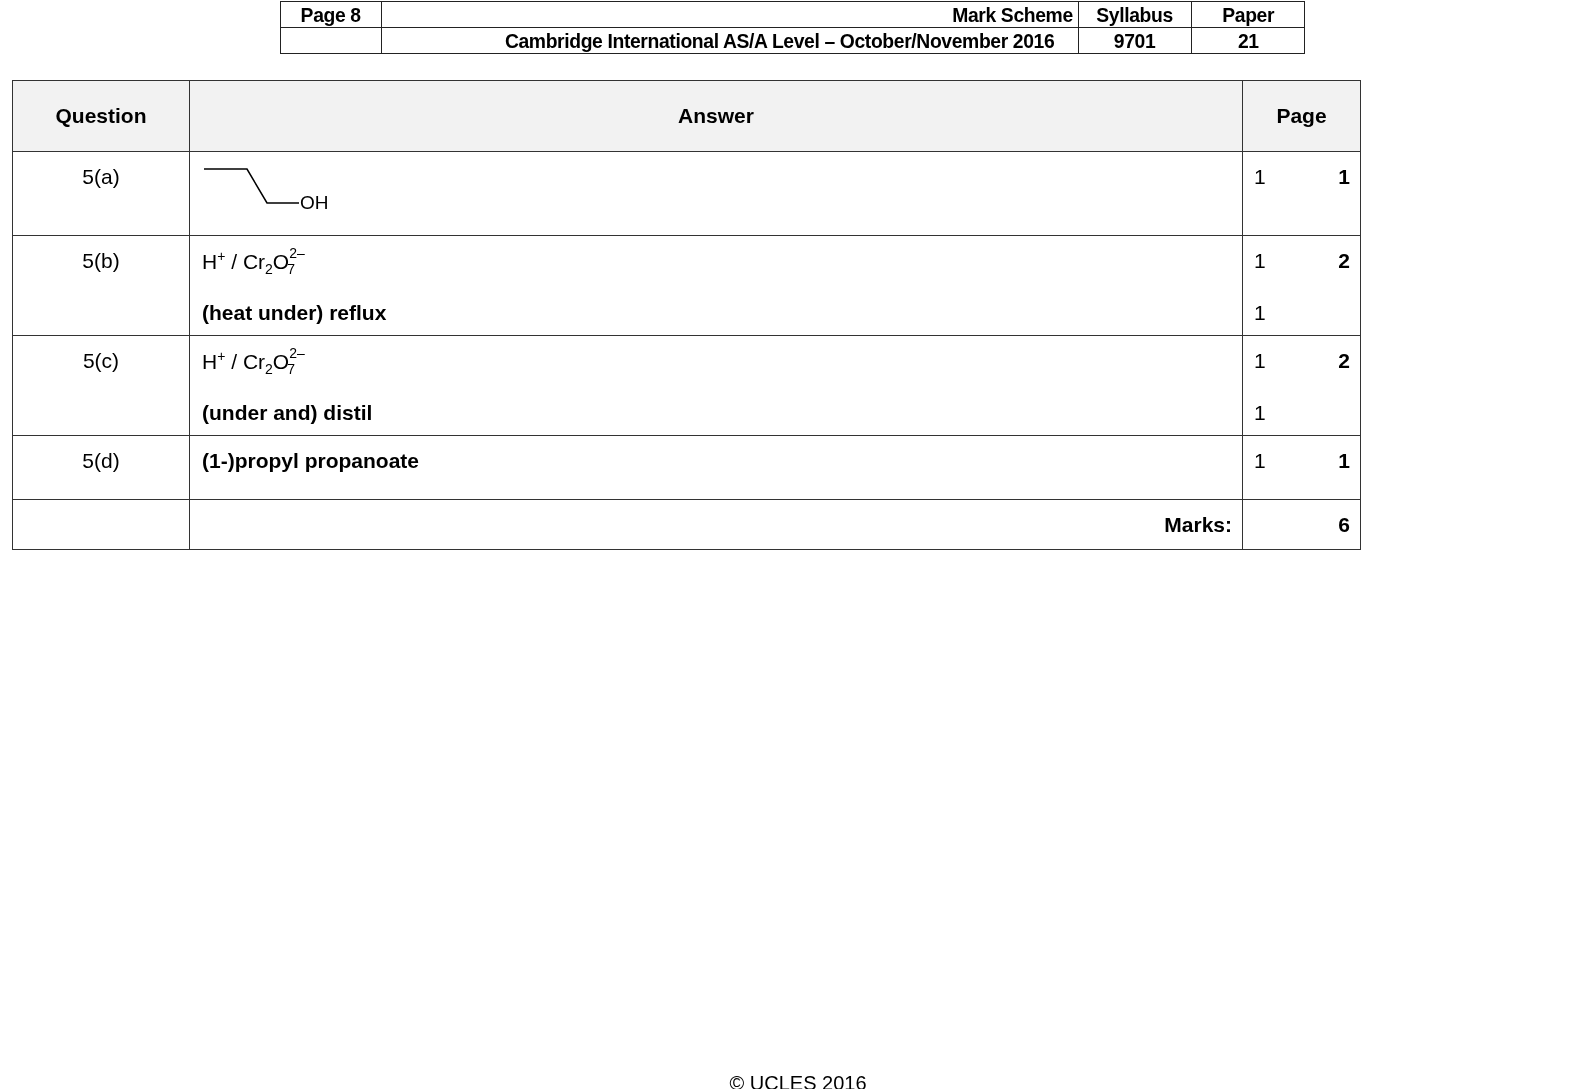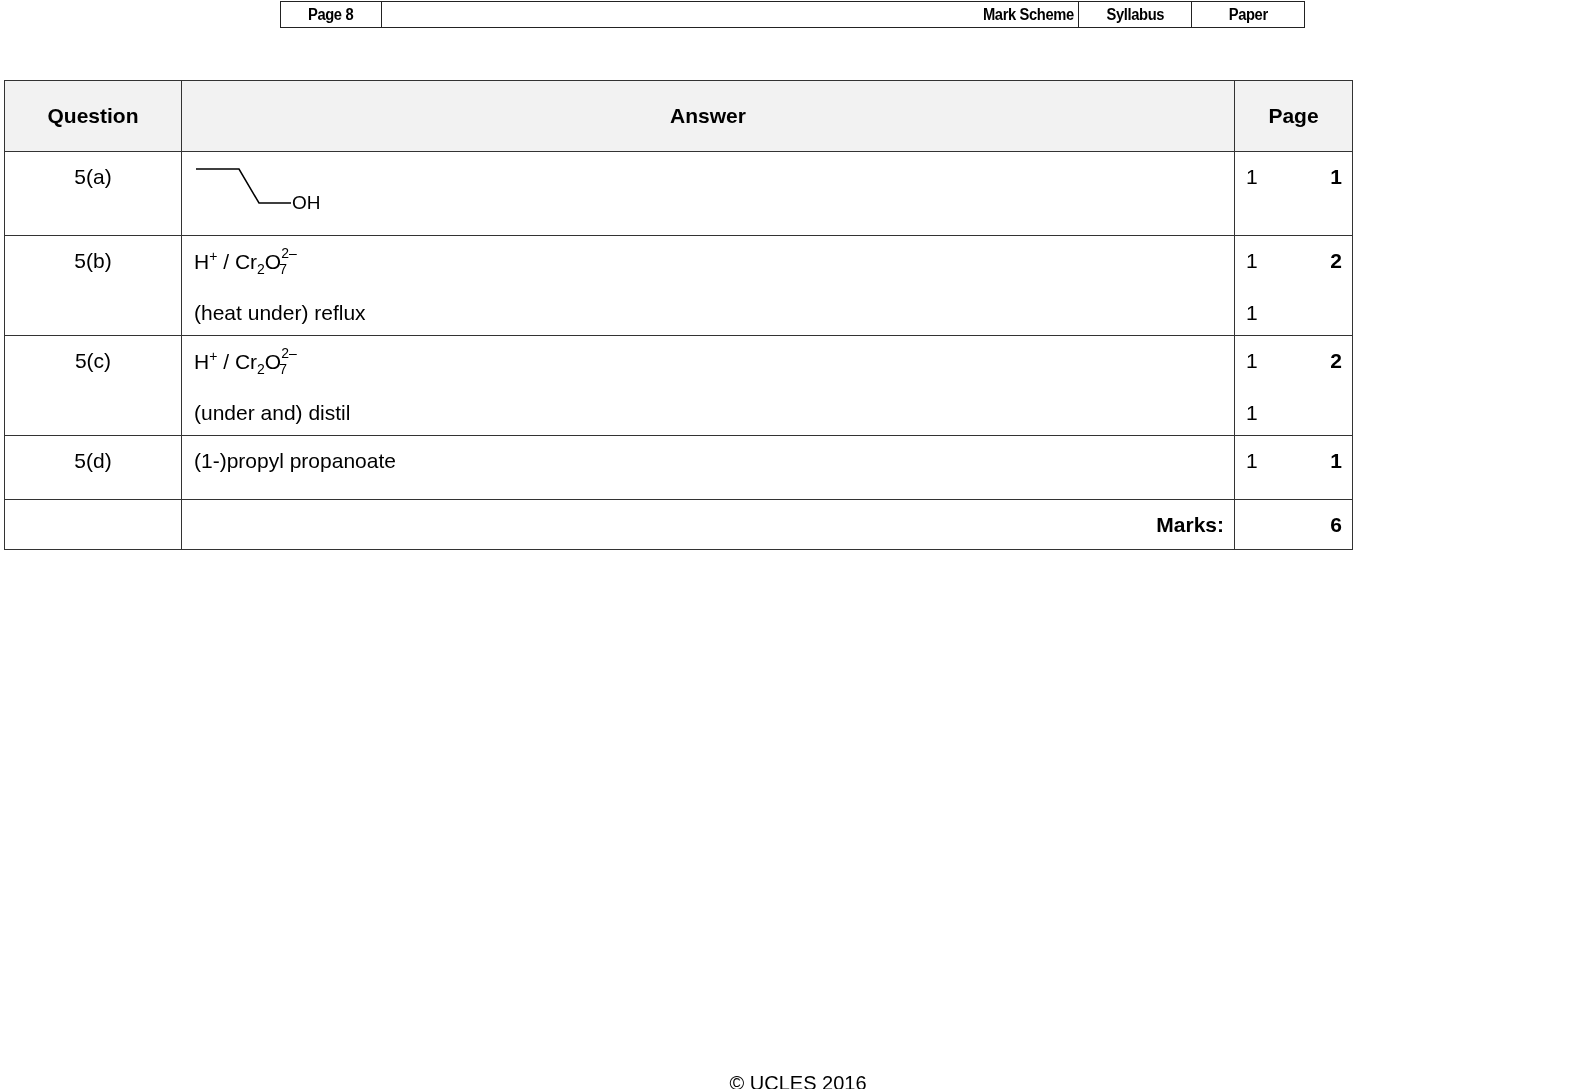--- a/index.html
+++ b/index.html
@@ -2,43 +2,43 @@
 <html><head>
 <meta charset="utf-8">
 <style>
   html, body { margin: 0; padding: 0; background: #ffffff; }
   body { width: 1596px; height: 1089px; position: relative; overflow: hidden;
          font-family: "Liberation Sans", sans-serif; color: #000; }
 
   
   .hdr { position: absolute; left: 280px; top: 1px; border-collapse: collapse;
          font-family: "Liberation Sans", sans-serif; font-weight: bold;
-         font-size: 16px; letter-spacing: -0.4px; }
+         font-size: 21px; letter-spacing: -0.4px; }
   .hdr td { border: 1.5px solid #222; height: 25px; padding: 0; text-align: center;
             line-height: 25px; transform-origin: center; }
   .hdr .c1 { width: 100px; }
   .hdr .c2 { width: 696px; text-align: right; }
   .hdr .c3 { width: 112px; }
   .hdr .c4 { width: 112px; }
   .hdr span { display: inline-block; transform: scaleX(0.92); }
 
   
-  .main { position: absolute; left: 4px; top: 80px; border-collapse: collapse;
+  .main { position: absolute; left: 12px; top: 80px; border-collapse: collapse;
           font-size: 21px; }
   .main th, .main td { border: 1.5px solid #333; padding: 0; vertical-align: top; }
   .main th { background: #f2f2f2; height: 70px; font-weight: bold; font-size: 21px;
              vertical-align: middle; text-align: center; }
   .col-q { width: 176px; }
   .col-a { width: 1052px; margin-left: 32px; }
   .col-m { width: 117px; }
 
   .qcell { text-align: center; padding-top: 13px !important; }
   .acell { padding-left: 12px !important; padding-top: 13px !important; }
   .line { height: 52px; line-height: 24px; }
-  .line.last { height: 34px; }
+  .line.last { height: 34px; font-weight: bold; }
   .mcell { position: relative; padding-top: 13px !important; }
   .mark-row { position: relative; height: 52px; line-height: 24px; }
   .mark-row.last { height: 34px; }
   .mark-sub { position: absolute; left: 11px; top: 0; }
   .mark-tot { position: absolute; right: 10px; top: 0; font-weight: bold; }
 
   .row-a td { height: 70px; }
   .row-d td { height: 50px; }
   .row-t td { height: 49px; }
 
@@ -59,20 +59,26 @@
 </head>
 <body>
 
 <table class="hdr">
   <tbody>
       <tr>
     <td class="c1"><span>Page 8</span></td>
     <td class="c2"><span>Mark Scheme</span></td>
     <td class="c3"><span>Syllabus</span></td>
     <td class="c4"><span>Paper</span></td>
+  </tr>
+  <tr>
+    <td class="c1"></td>
+    <td class="c2"><span>Cambridge International AS/A Level – October/November 2016</span></td>
+    <td class="c3"><span>9701</span></td>
+    <td class="c4"><span>21</span></td>
   </tr>
 </tbody>
   </table>
 
 <table class="main">
   <tbody>
       <tr>
     <th class="col-q">Question</th>
     <th class="col-a">Answer</th>
     <th class="col-m">Page</th>

